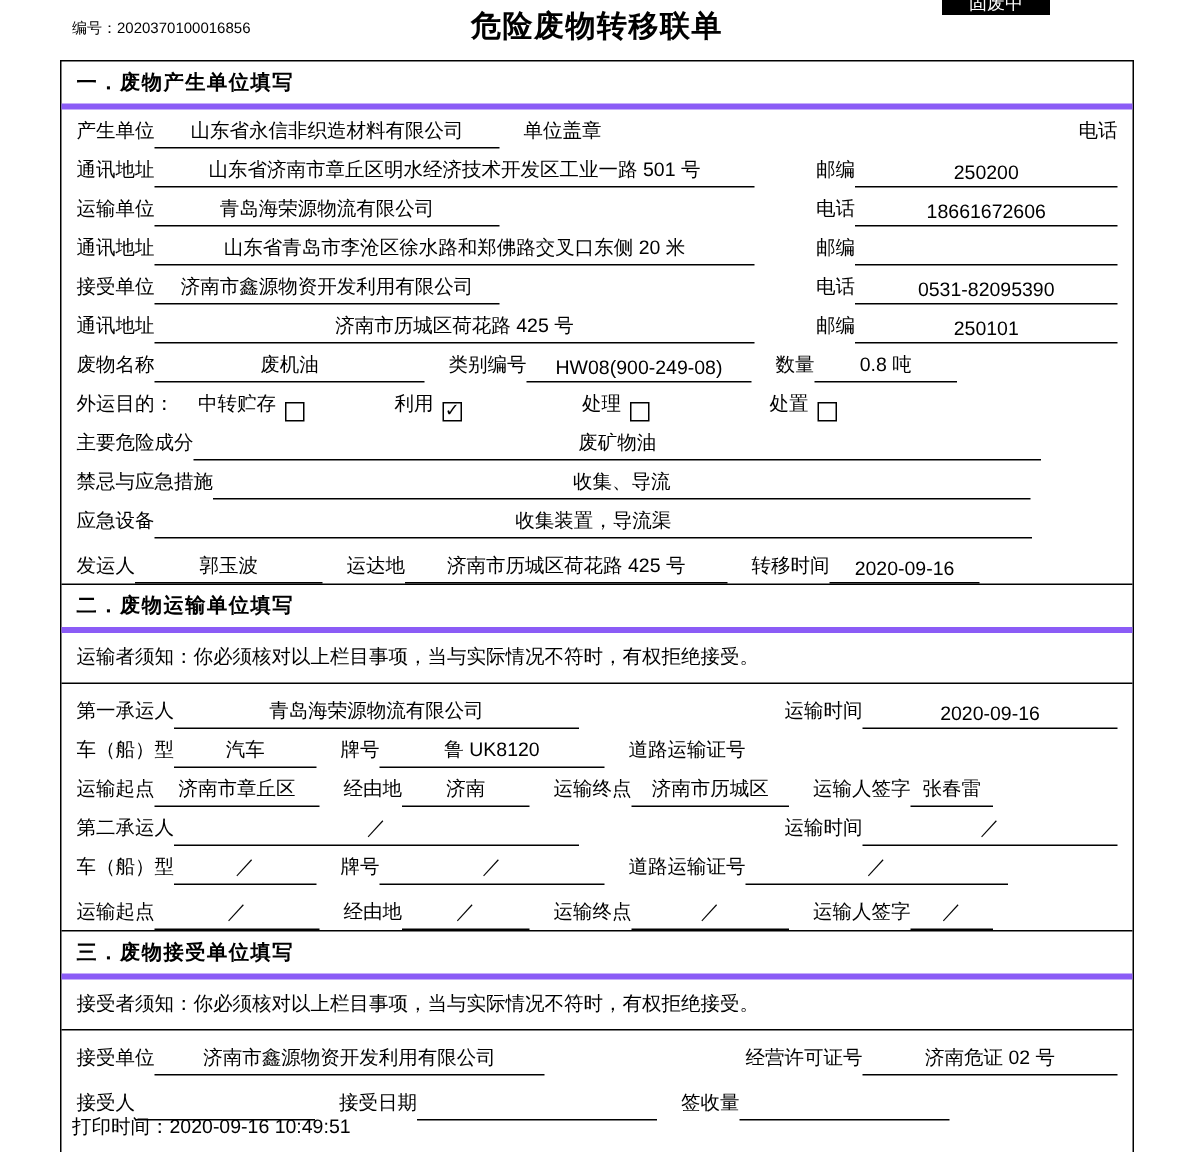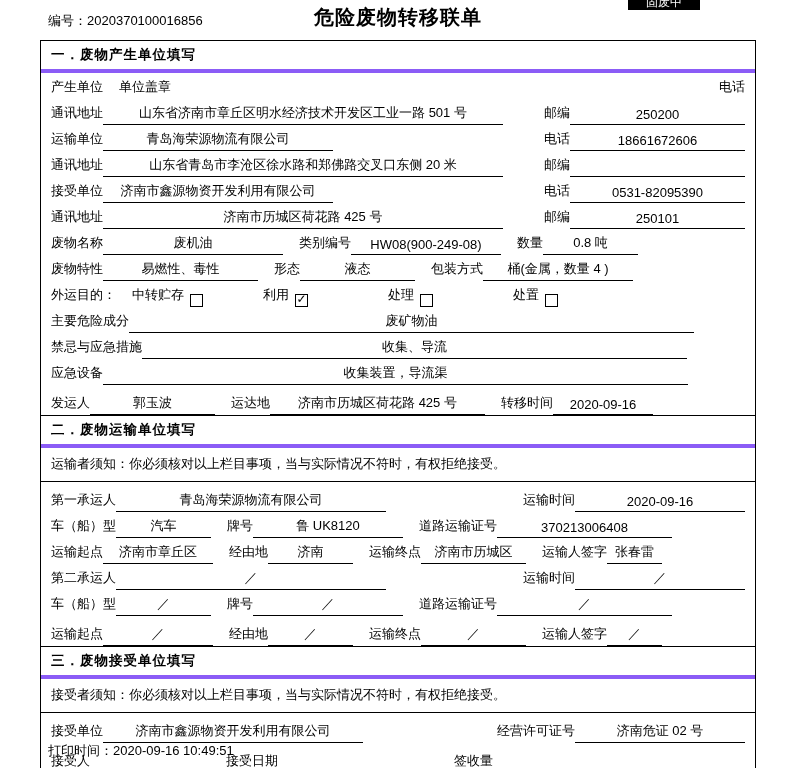--- a/index.html
+++ b/index.html
@@ -25,21 +25,21 @@
 
   
   .top-area {
     position: relative;
     height: 38px;
   }
   .doc-number {
     position: absolute;
     left: 48px;
     top: 12px;
-    font-size: 13px;
+    font-size: 10px;
     white-space: nowrap;
   }
   .doc-title {
     position: absolute;
     left: 0;
     right: 0;
     top: 4px;
     text-align: center;
     font-size: 20px;
     font-weight: bold;
@@ -160,20 +160,21 @@
     <div class="stamp-box">固废中</div>
   </div>
 
   <div class="frame">
 
     <div class="section-head">一．废物产生单位填写</div>
     <div class="section-body">
 
       <div class="row">
         <span class="lbl">产生单位</span>
+        <span class="val" style="width:230px;">山东省永信非织造材料有限公司</span>
         <span class="lbl sp">单位盖章</span>
         <span class="spacer"></span>
         <span class="lbl">电话</span>
       </div>
 
       <div class="row">
         <span class="lbl">通讯地址</span>
         <span class="val" style="width:400px;margin-top:24px;">山东省济南市章丘区明水经济技术开发区工业一路 501 号</span>
         <span class="spacer"></span>
         <span class="lbl">邮编</span>
@@ -214,28 +215,20 @@
 
       <div class="row">
         <span class="lbl">废物名称</span>
         <span class="val" style="width:180px;">废机油</span>
         <span class="lbl sp">类别编号</span>
         <span class="val" style="width:150px;">HW08(900-249-08)</span>
         <span class="lbl sp">数量</span>
         <span class="val" style="width:95px;">0.8 吨</span>
       </div>
 
-      <div class="row">
-        <span class="lbl">废物特性</span>
-        <span class="val" style="width:155px;">易燃性、毒性</span>
-        <span class="lbl sp">形态</span>
-        <span class="val" style="width:115px;">液态</span>
-        <span class="lbl sp">包装方式</span>
-        <span class="val" style="width:150px;">桶(金属，数量 4 )</span>
-      </div>
 
       <div class="row">
         <span class="lbl">外运目的：</span>
         <span class="lbl sp">中转贮存</span>
         <span class="checkbox"></span>
         <span class="gap" style="width:60px;"></span>
         <span class="lbl">利用</span>
         <span class="checkbox checked"></span>
         <span class="gap" style="width:80px;"></span>
         <span class="lbl">处理</span>
@@ -281,21 +274,20 @@
         <span class="lbl">运输时间</span>
         <span class="val" style="width:170px;">2020-09-16</span>
       </div>
 
       <div class="row">
         <span class="lbl">车（船）型</span>
         <span class="val" style="width:95px;">汽车</span>
         <span class="lbl sp">牌号</span>
         <span class="val" style="width:150px;">鲁 UK8120</span>
         <span class="lbl sp">道路运输证号</span>
-        <span class="val" style="width:175px;">370213006408</span>
       </div>
 
       <div class="row">
         <span class="lbl">运输起点</span>
         <span class="val" style="width:110px;">济南市章丘区</span>
         <span class="lbl sp">经由地</span>
         <span class="val" style="width:85px;">济南</span>
         <span class="lbl sp">运输终点</span>
         <span class="val" style="width:105px;">济南市历城区</span>
         <span class="lbl sp">运输人签字</span>

